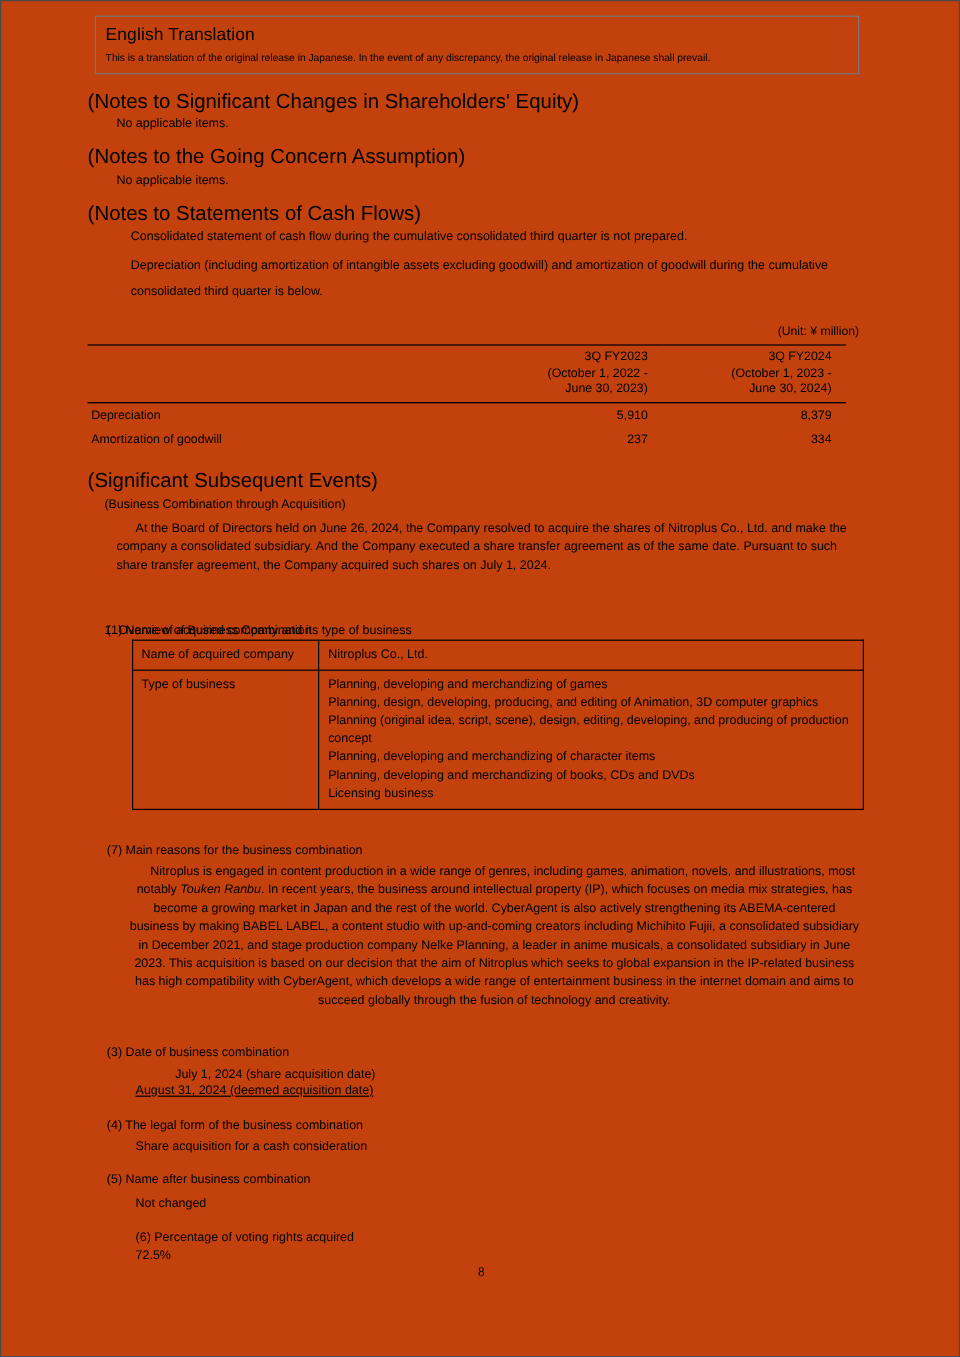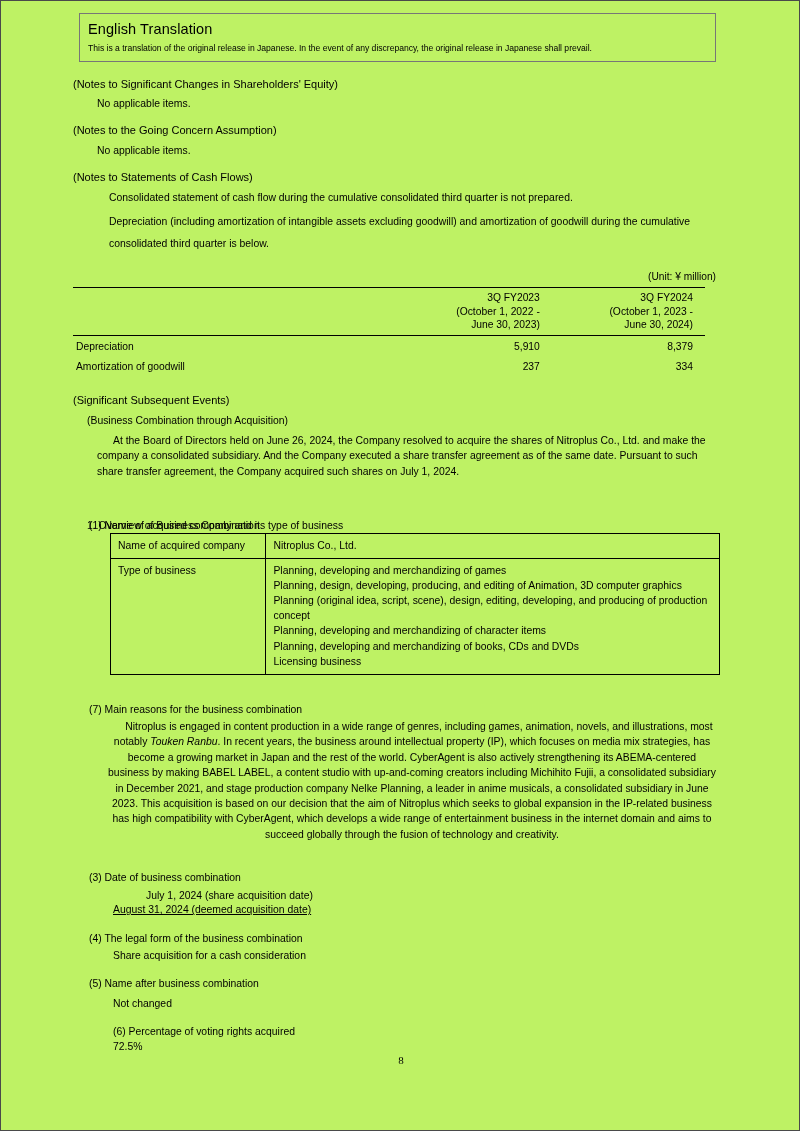--- a/index.html
+++ b/index.html
@@ -4,21 +4,21 @@
 <style>
   html, body {
     margin: 0;
     padding: 0;
     background: #ffffff;
   }
   .page {
     position: relative;
     width: 800px;
     height: 1131px;
-    background: #bef264;
+    background: #c2410c;
     border: 1px solid #4a4a4a;
     box-sizing: border-box;
     font-family: "Liberation Sans", sans-serif;
     color: #000000;
     overflow: hidden;
   }
   .content {
     position: absolute;
     left: 0;
     top: 0;
@@ -43,21 +43,21 @@
   .trans-sub {
     font-size: 8.6px;
     line-height: 12px;
     margin-top: 4px;
     letter-spacing: -0.02px;
   }
 
   
   .sec-head {
     position: absolute;
-    font-size: 11px;
+    font-size: 17px;
     line-height: 15px;
     white-space: nowrap;
   }
   .sub-line {
     position: absolute;
     font-size: 10.4px;
     line-height: 15px;
     white-space: nowrap;
   }
   .para {

